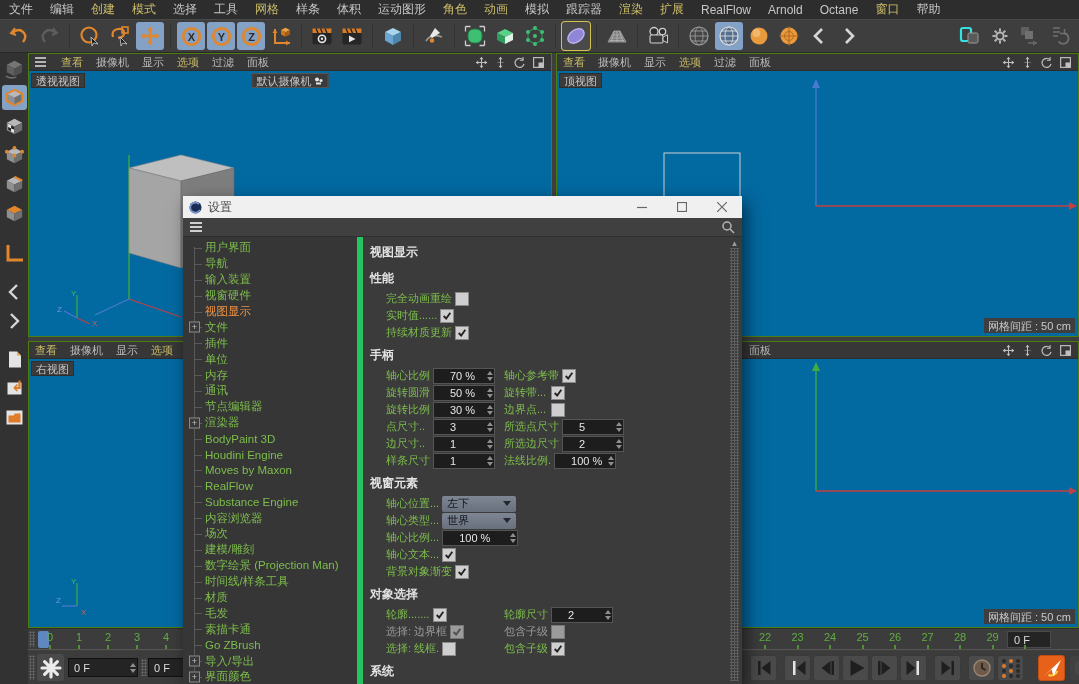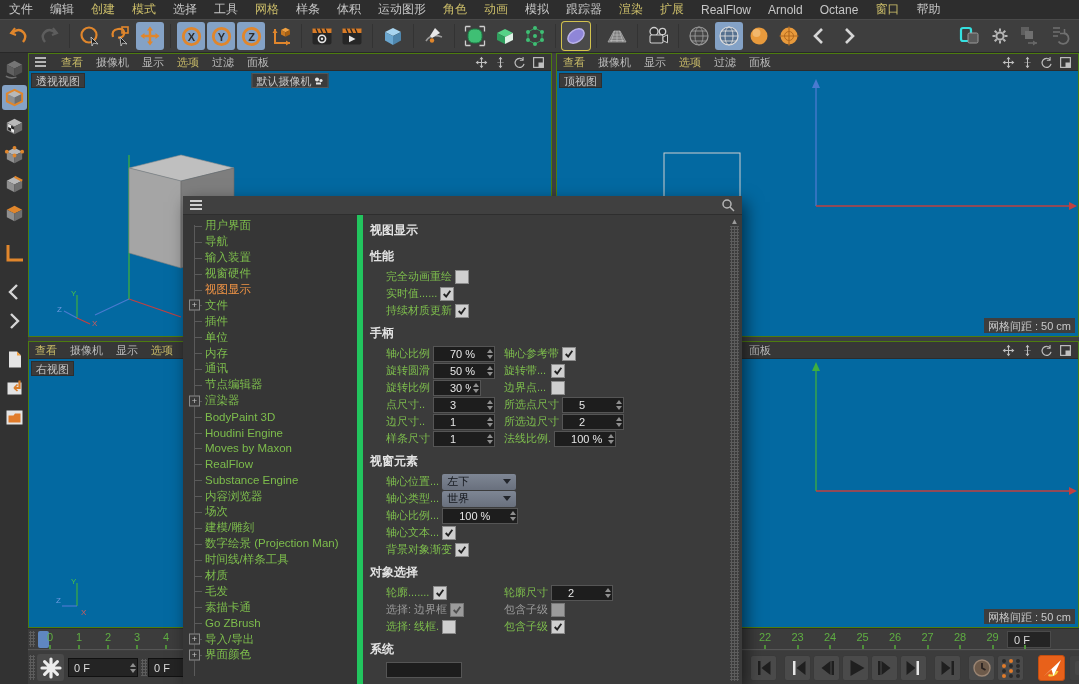--- a/index.html
+++ b/index.html
@@ -778,20 +778,44 @@
         </svg>
       </div>
       <div class="tr-btn disabled" style="left: 1041px;">
         <svg width="24" height="22" viewBox="0 0 24 22">
           <rect x="4" y="4" width="16" height="14" rx="2" fill="#5a5a5a"></rect>
         </svg>
       </div>
     </div>
 
   <div class="dialog">
+    <div class="dlg-title">
+      <svg width="13" height="13">
+          <circle cx="6.5" cy="6.5" r="6" fill="#1b2d52"></circle>
+          <path d="M10 3.2 a5 5 0 1 0 .8 5.6" fill="none" stroke="#7a9ad0" stroke-width="1.6"></path>
+        </svg>
+      <span>设置</span>
+      <div class="dlg-btns">
+        <div class="dlg-btn">
+            <svg width="10" height="10">
+              <path d="M0 5.5 H10" stroke="#666" stroke-width="1.2"></path>
+            </svg>
+          </div>
+        <div class="dlg-btn">
+            <svg width="10" height="10">
+              <rect x="0.5" y="0.5" width="9" height="9" fill="none" stroke="#666" stroke-width="1.2"></rect>
+            </svg>
+          </div>
+        <div class="dlg-btn">
+            <svg width="10" height="10">
+              <path d="M0 0 L10 10 M10 0 L0 10" stroke="#666" stroke-width="1.2"></path>
+            </svg>
+          </div>
+      </div>
+    </div>
     <div class="dlg-strip">
       <span class="ham">
           <i></i>
           <i></i>
           <i></i>
         </span>
       <span class="dlg-search">
           <svg width="14" height="14">
             <circle cx="6" cy="6" r="4" fill="none" stroke="#b5b5b5" stroke-width="1.5"></circle>
             <path d="M9 9 L13 13" stroke="#b5b5b5" stroke-width="1.5"></path>
@@ -956,21 +980,21 @@
                 <span class="cb on">
                   <svg width="10" height="10" viewBox="0 0 12 12">
                     <path d="M2 6 L5 9 L10 2" fill="none" stroke="#222" stroke-width="2.2"></path>
                   </svg>
                 </span>
               </span>
             </div>
             <div class="prow">
               <span class="cell c1">
                 <span class="lab">旋转比例</span>
-                <span class="spinbox" style="width:48px">
+                <span class="spinbox" style="width:62px">
                   <span class="sv">30 %</span>
                   <span class="spa">
                     <i class="ua"></i>
                     <i class="da"></i>
                   </span>
                 </span>
               </span>
               <span class="cell">
                 <span class="lab">边界点...</span>
                 <span class="cb"></span>

